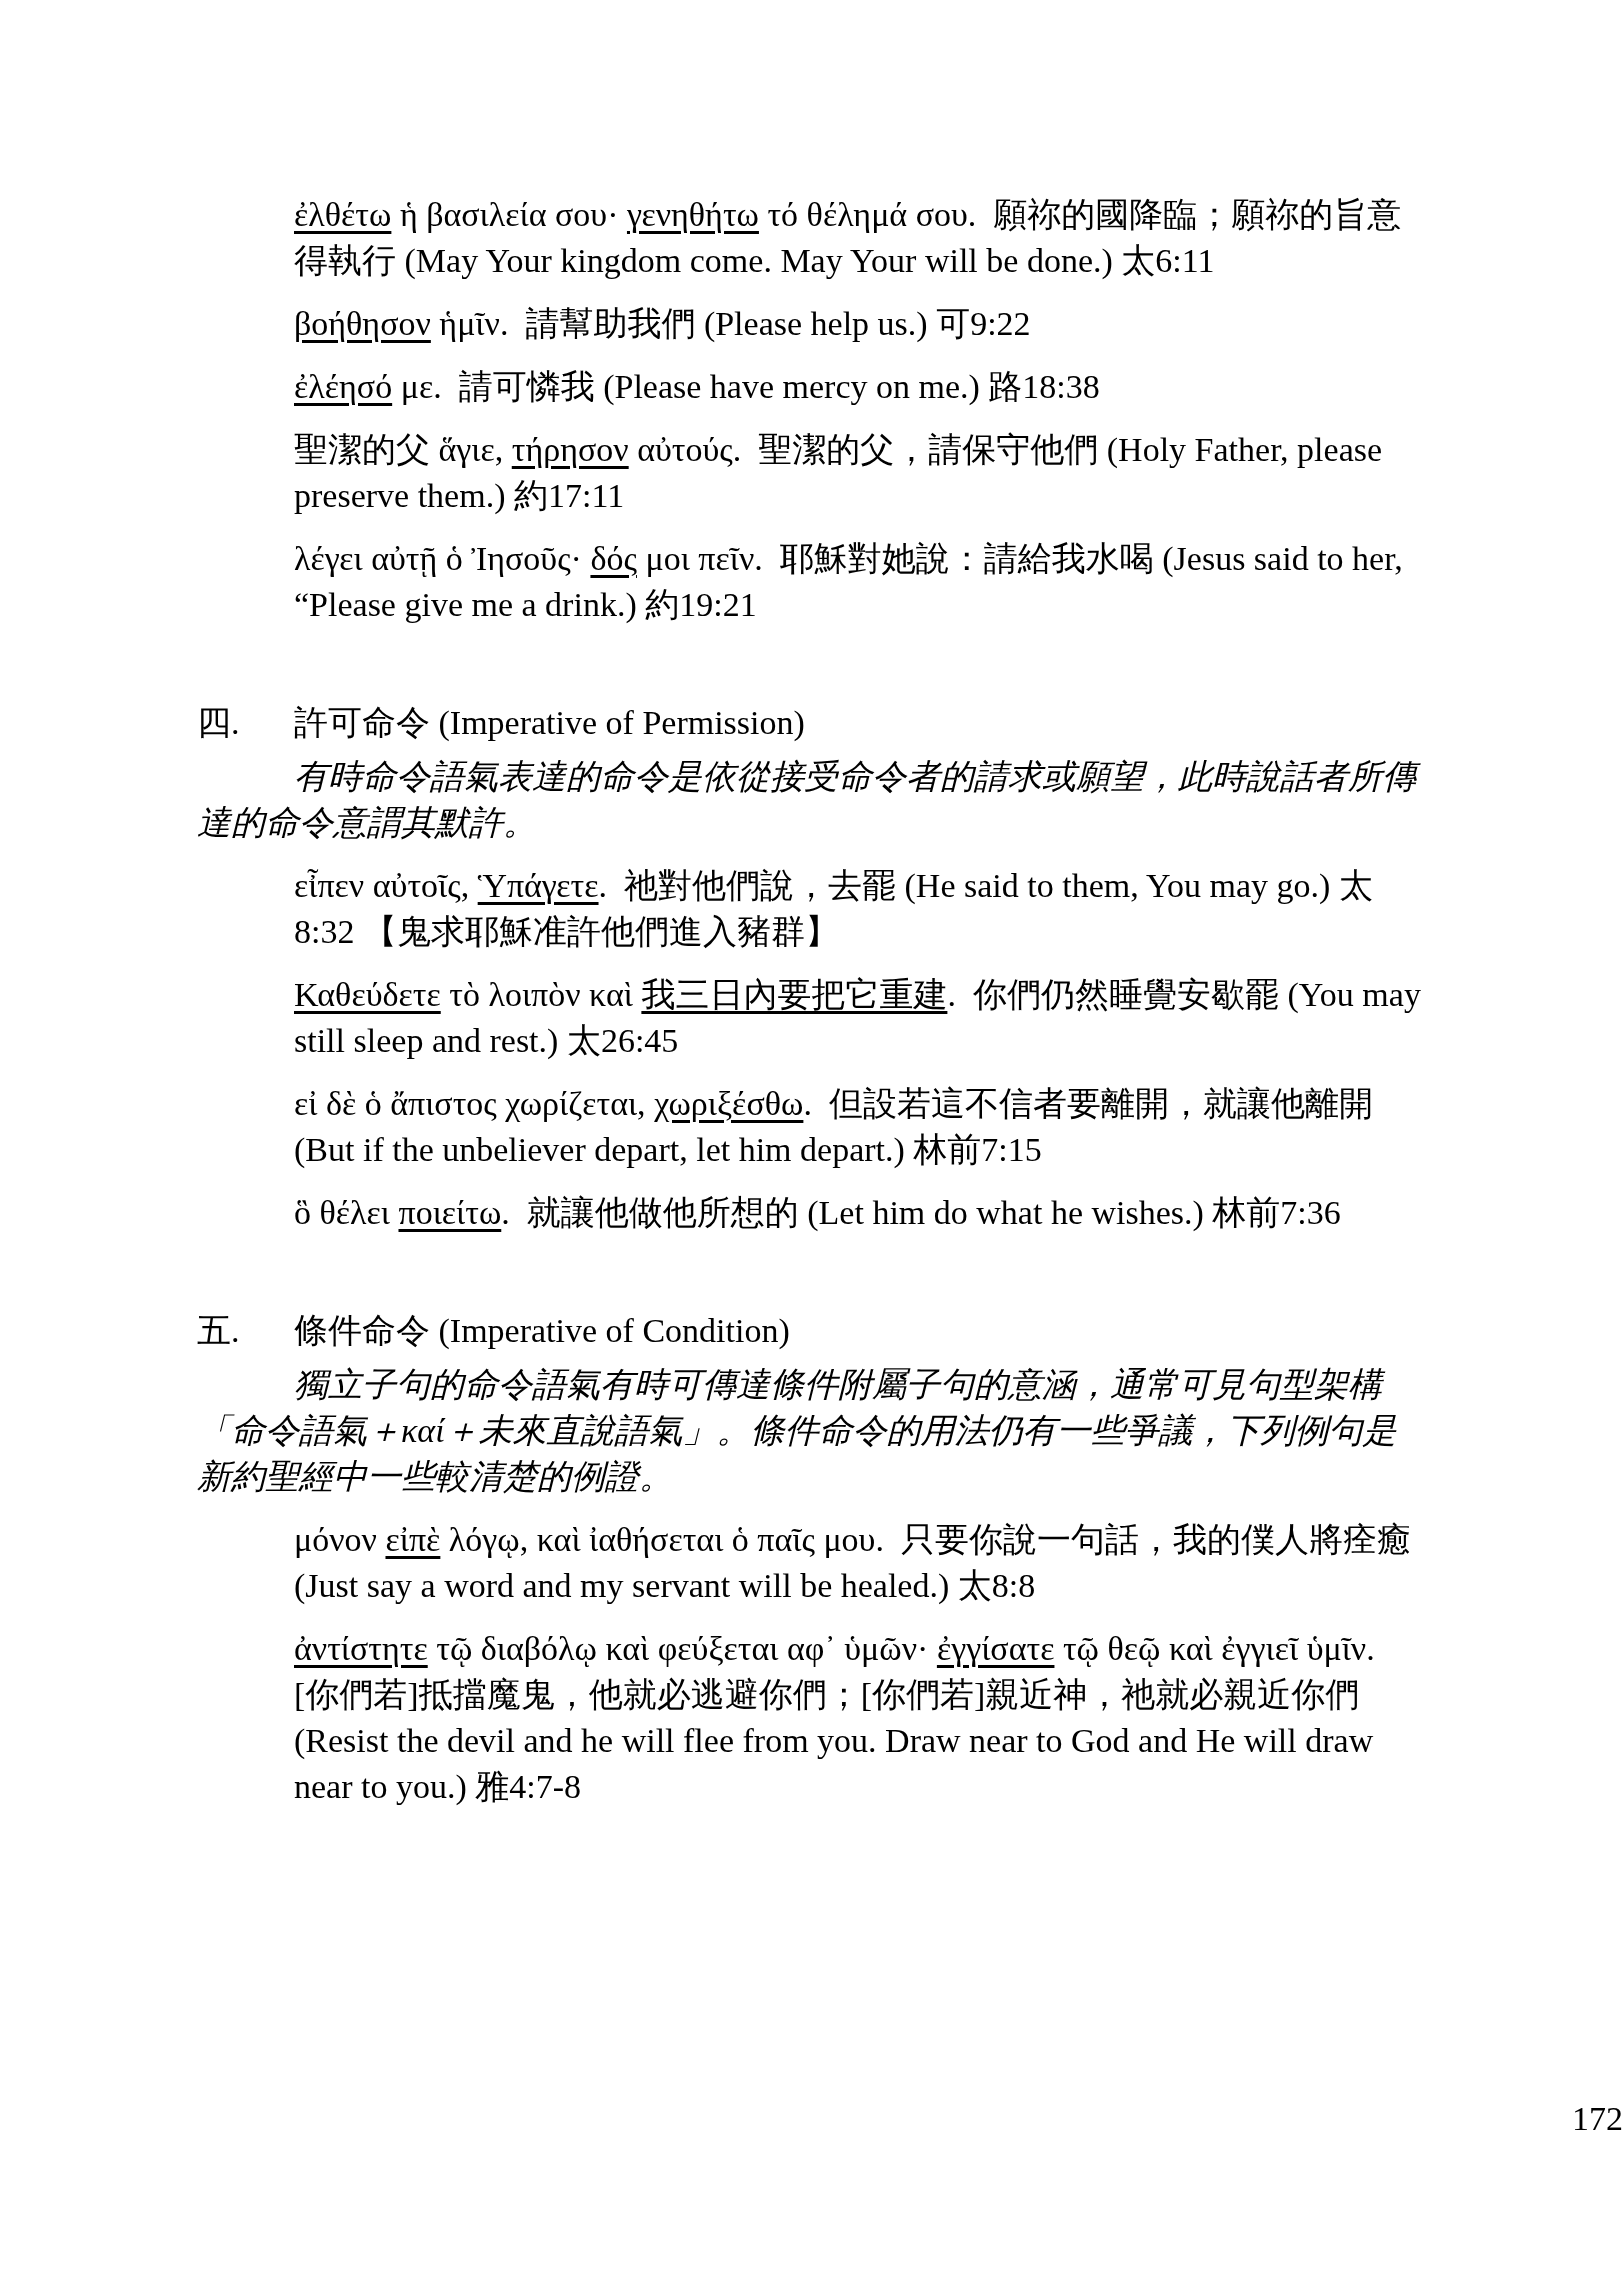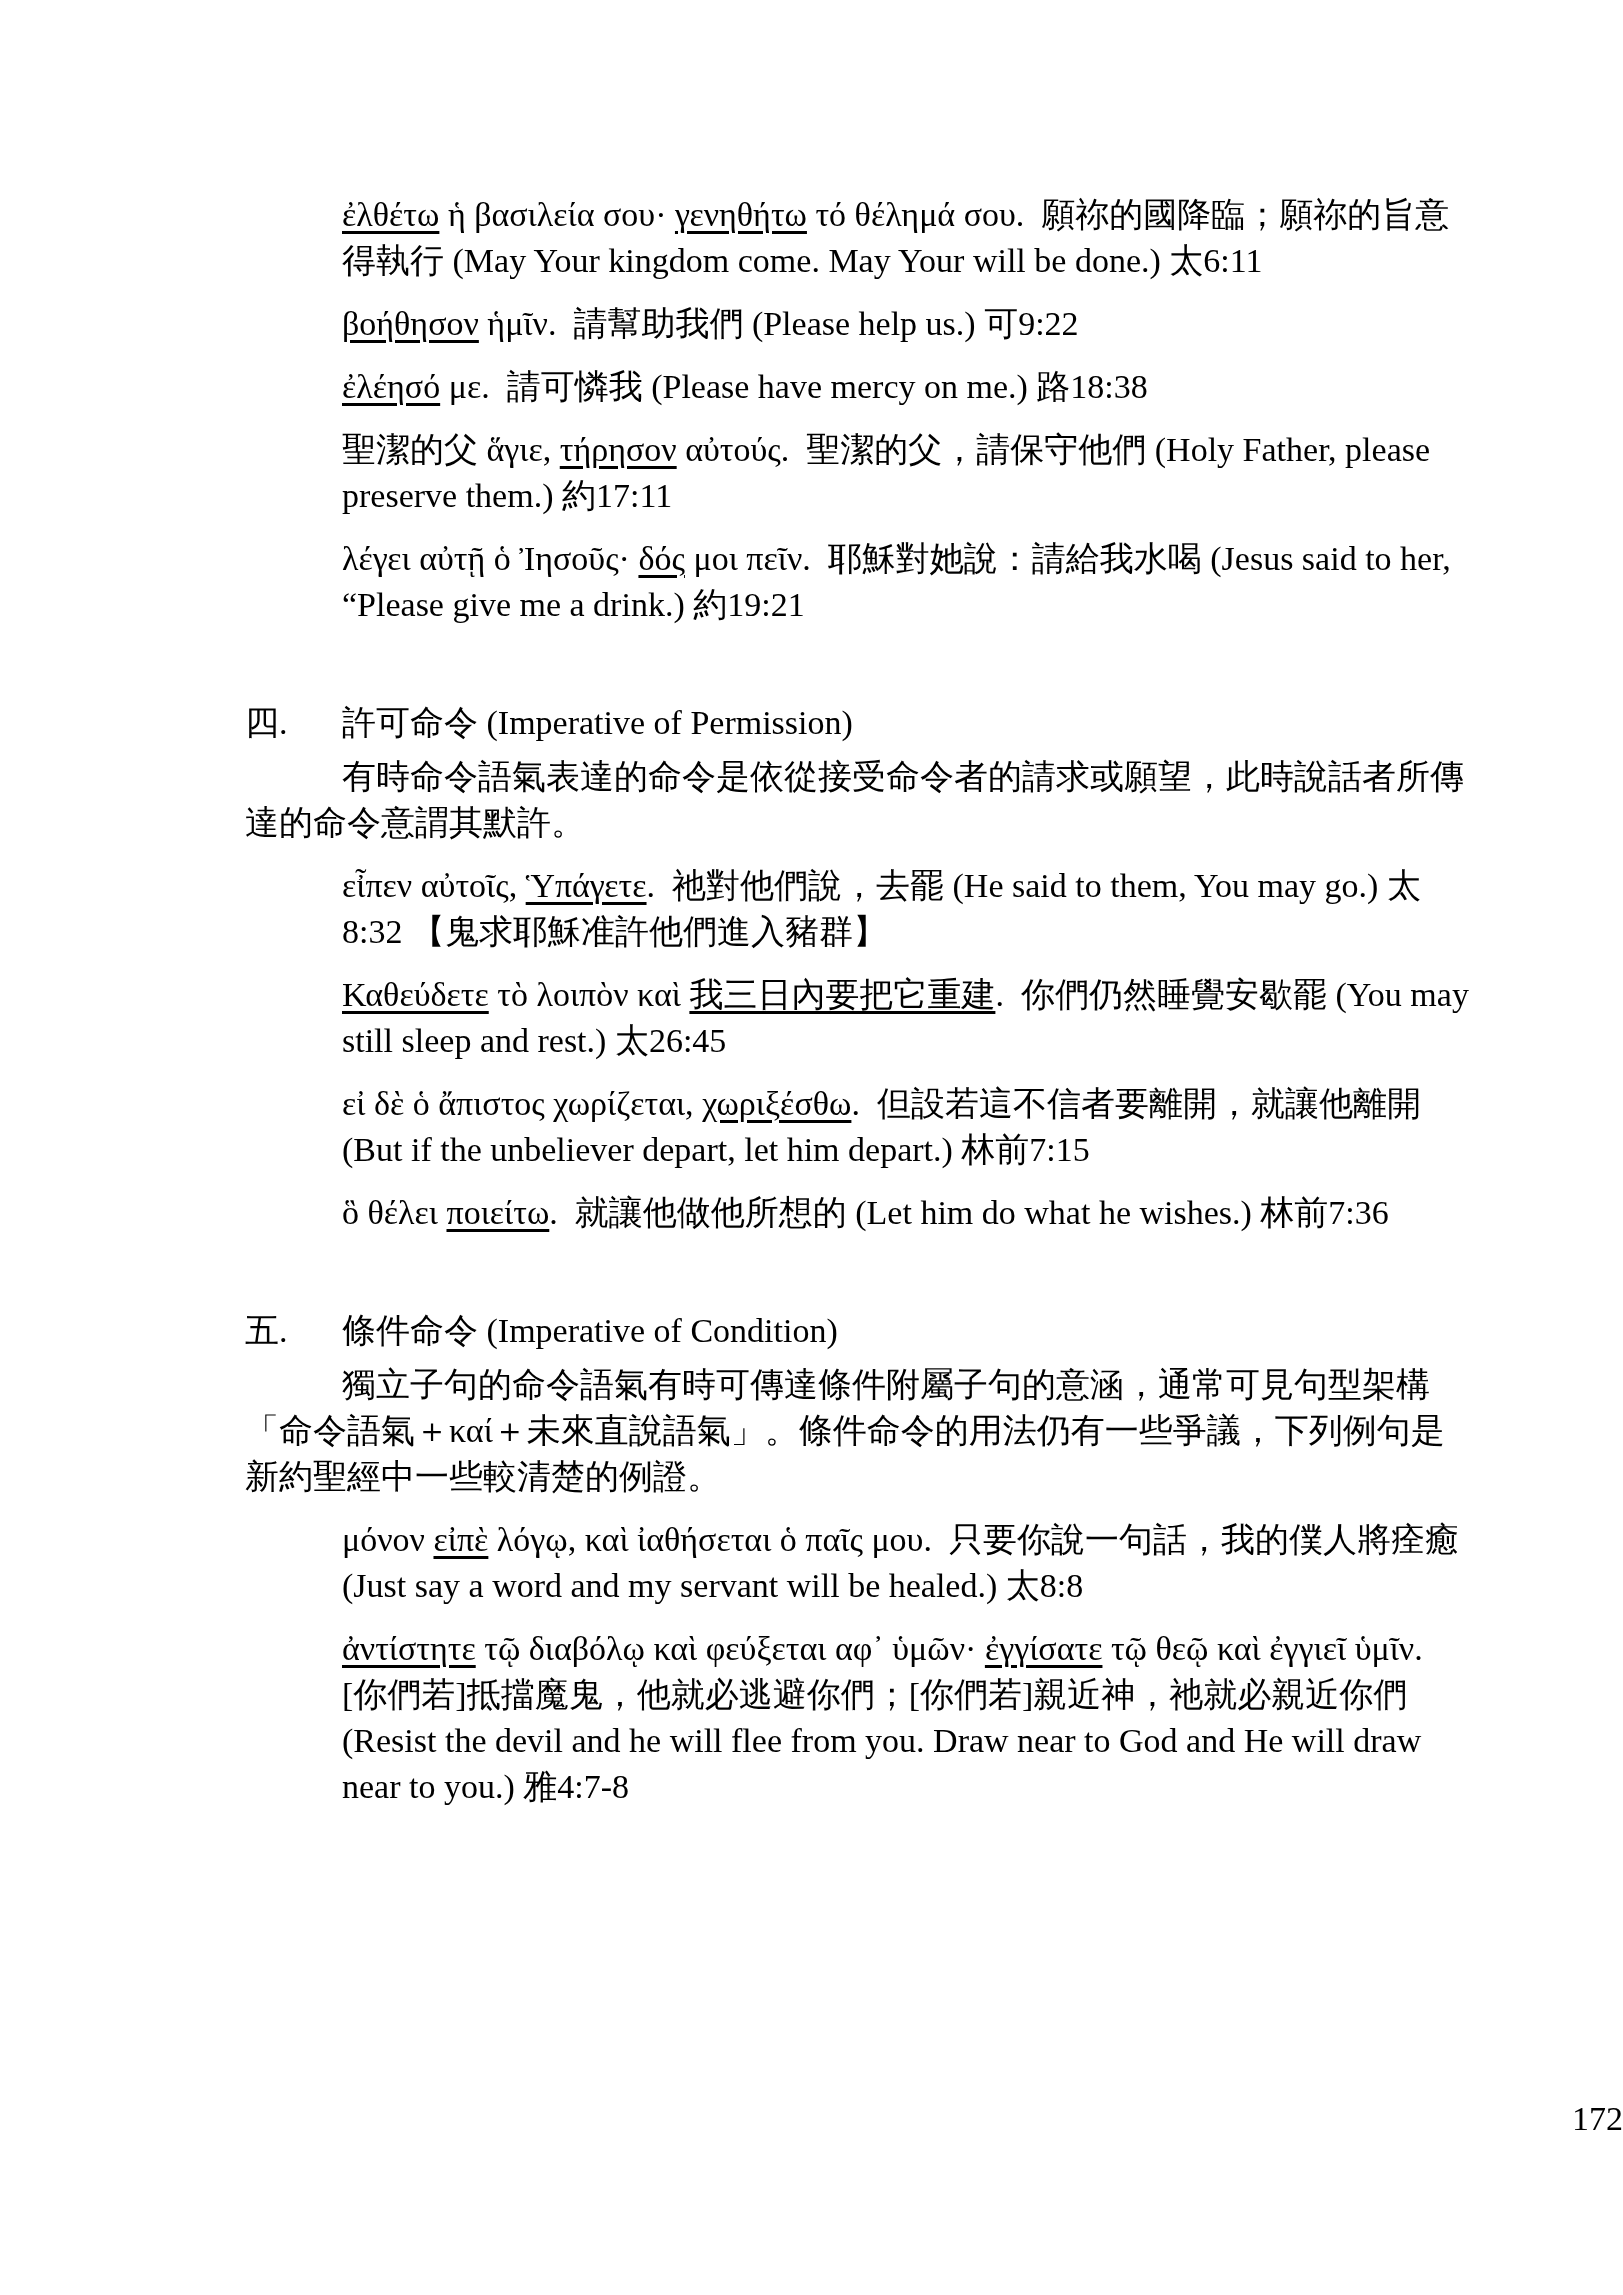--- a/index.html
+++ b/index.html
@@ -13,30 +13,30 @@
     font-family: "Liberation Serif", "DejaVu Serif", serif;
     font-size: 34px;
     line-height: 46px;
     overflow: hidden;
   }
   .body {
     position: absolute;
     left: 197px;
     top: 192px;
     width: 1232px;
-    margin-left: 48px;
   }
   p { margin: 0; }
   .example {
     margin: 0 0 17px 0;
     padding-left: 97px;
   }
   .para {
     margin: 0 0 17px 0;
     text-indent: 97px;
+    font-style: italic;
   }
   .heading {
     padding-top: 55px;
     margin: 0 0 7.9px 0;
   }
   .hnum {
     display: inline-block;
     width: 97px;
   }
   .u {

